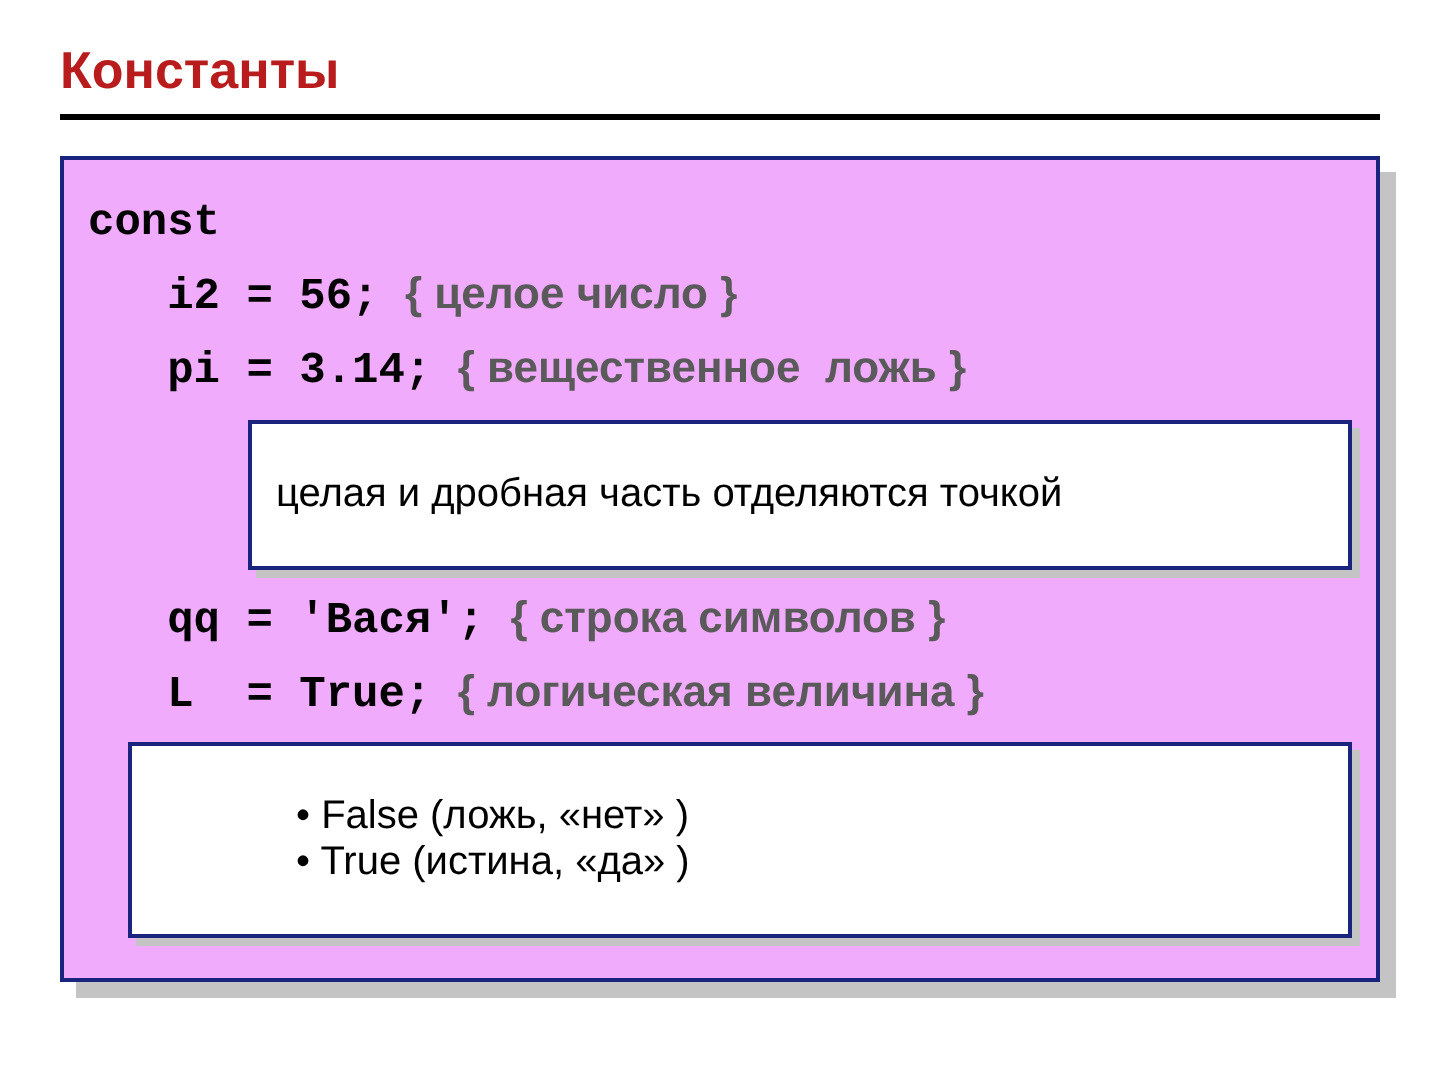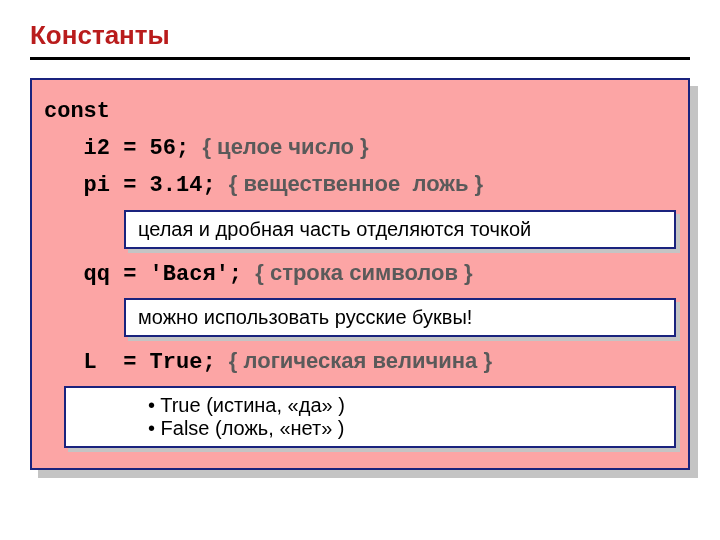--- a/index.html
+++ b/index.html
@@ -26,21 +26,21 @@
     position: absolute;
     top: 8px;
     left: 8px;
     right: -8px;
     bottom: -8px;
     background: #c4c4c4;
     z-index: 0;
   }
   .code-box {
     position: relative;
-    background: #fca5a5;
+    background: #f0abfc;
     border: 2px solid #1a237e;
     padding: 14px 12px;
     font-family: "Courier New", monospace;
     font-size: 22px;
     font-weight: bold;
     color: #000;
     z-index: 1;
   }
   .line {
     white-space: pre;
@@ -59,21 +59,21 @@
   .note-shadow {
     position: absolute;
     top: 4px; left: 4px; right: -4px; bottom: -4px;
     background: #c4c4c4;
     z-index: 0;
   }
   .note {
     position: relative;
     background: #fff;
     border: 2px solid #1a237e;
-    padding: 6px 12px;
+    padding: 24px 12px;
     font-family: Arial, sans-serif;
     font-size: 20px;
     font-weight: normal;
     color: #000;
     z-index: 1;
   }
   .note-3 {
     margin-left: 20px;
   }
   .bullet-list {
@@ -98,31 +98,27 @@
     <div class="line"><span>   i2 = 56; </span><span class="comment">{ целое число }</span></div>
     <div class="line"><span>   pi = 3.14; </span><span class="comment">{ вещественное  ложь }</span></div>
 
     <div class="note-wrap">
       <div class="note-shadow"></div>
       <div class="note">целая и дробная часть отделяются точкой</div>
     </div>
 
     <div class="line"><span>   qq = 'Вася'; </span><span class="comment">{ строка символов }</span></div>
 
-    <div class="note-wrap">
-      <div class="note-shadow"></div>
-      <div class="note">можно использовать русские буквы!</div>
-    </div>
 
     <div class="line"><span>   L  = True; </span><span class="comment">{ логическая величина }</span></div>
 
     <div class="note-wrap note-3">
       <div class="note-shadow"></div>
       <div class="note">
         <div class="bullet-list">
+          <span class="bullet">False (ложь, «нет» )</span>
           <span class="bullet">True (истина, «да» )</span>
-          <span class="bullet">False (ложь, «нет» )</span>
         </div>
       </div>
     </div>
 
   </div>
 </div>
 
 </body></html>

